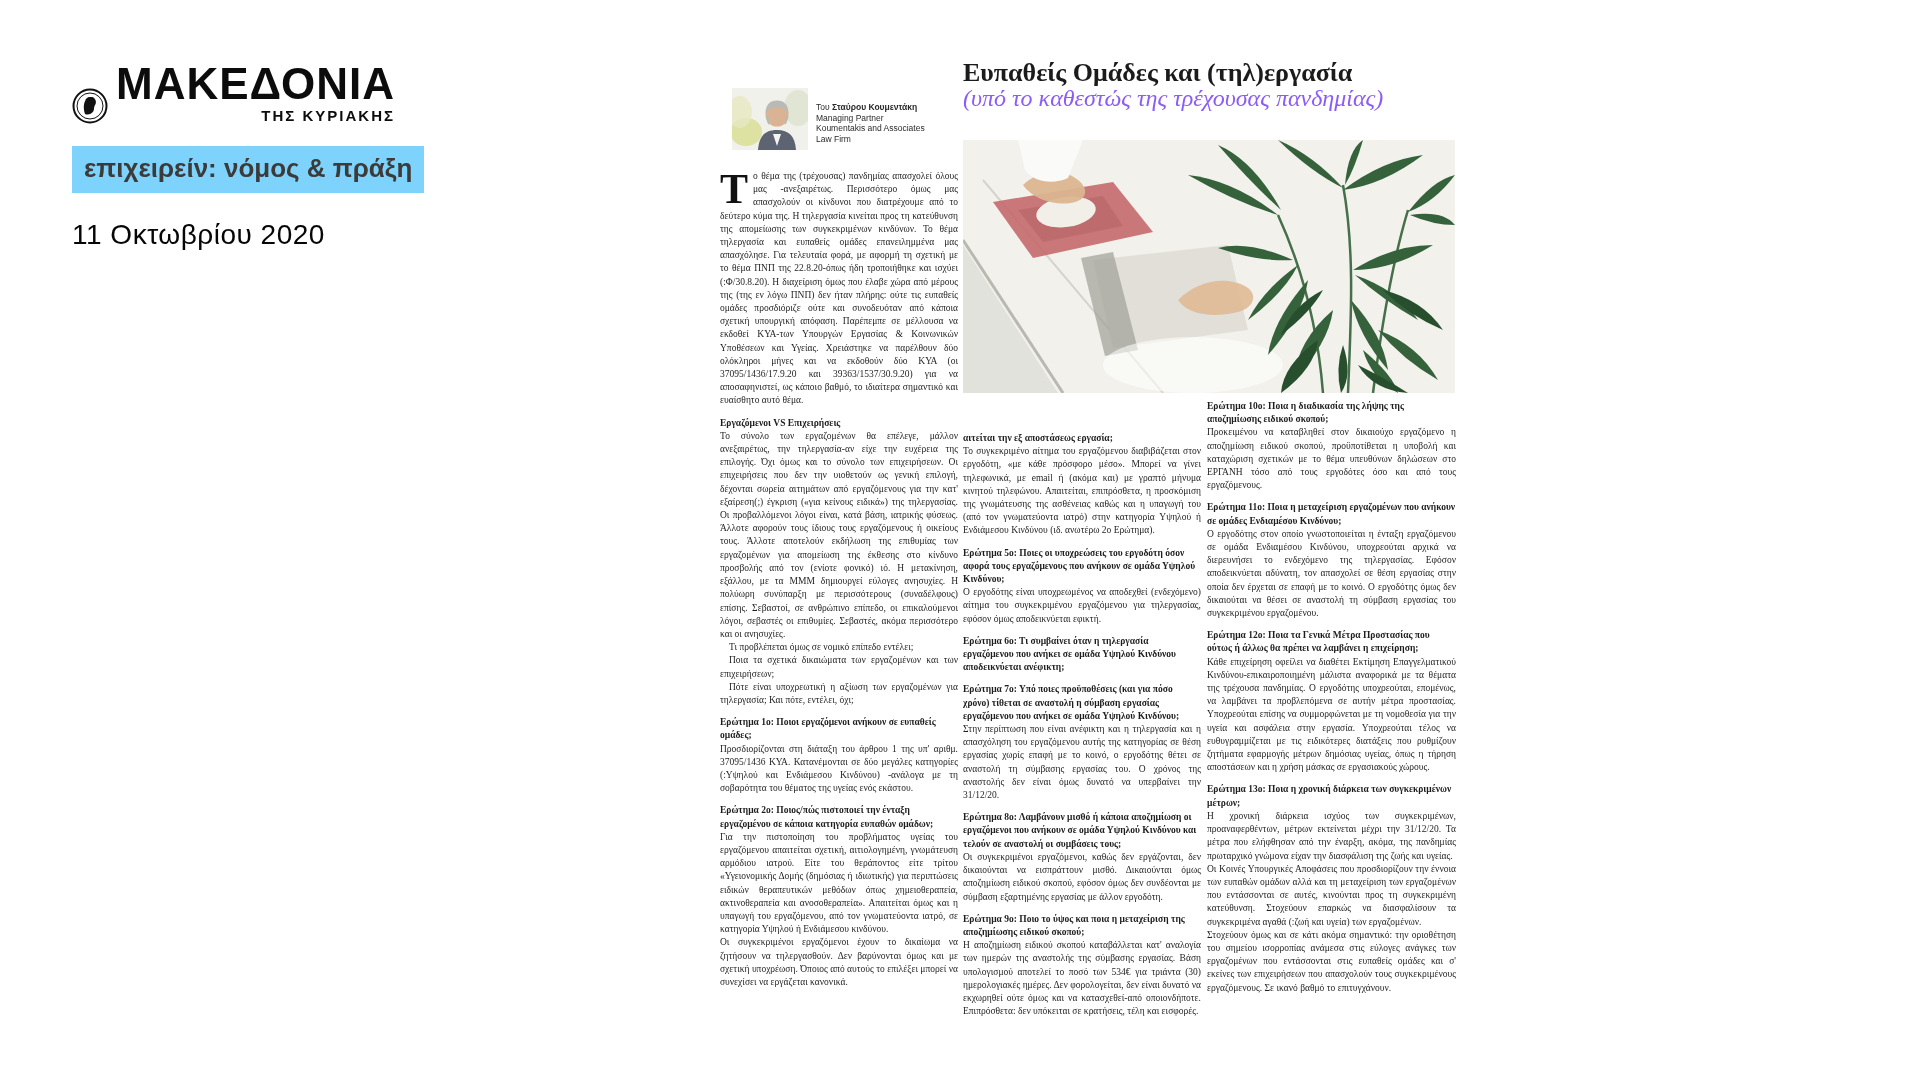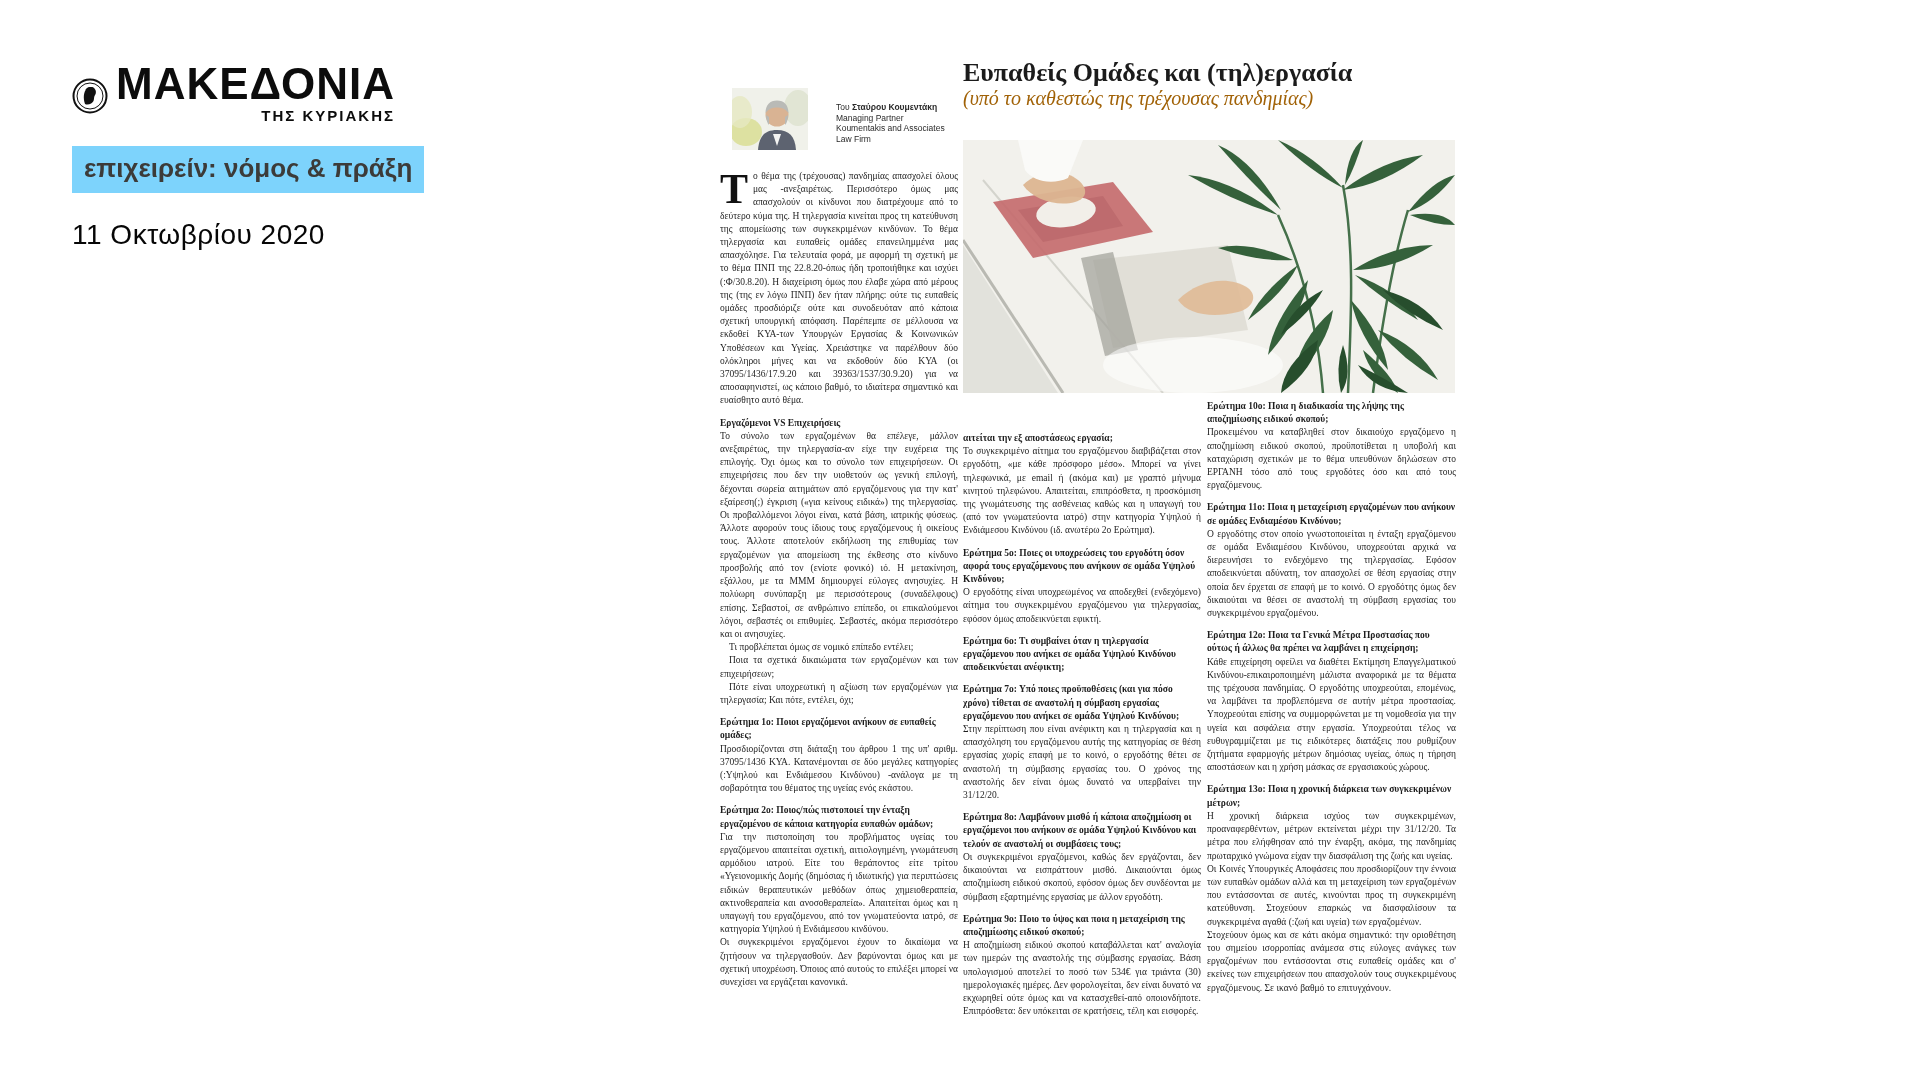--- a/index.html
+++ b/index.html
@@ -1,49 +1,49 @@
 <!DOCTYPE html>
 <html><head>
 <meta charset="utf-8">
 <style>
   * { margin:0; padding:0; box-sizing:border-box; }
   html,body { width:1919px; height:1081px; background:#ffffff; overflow:hidden;
               font-family:"Liberation Serif", serif; }
 
   
   .masthead { position:absolute; left:72px; top:62px; width:400px; }
-  .logo-row { display:flex; align-items:center; }
+  .logo-row { display:flex; align-items:flex-end; }
   .coin { width:36px; height:36px; margin-top:6px; flex:0 0 auto; }
   .wordmark-wrap { margin-left:8px; }
   .wordmark { font-family:"Liberation Sans", sans-serif; font-weight:900;
               font-size:44px; line-height:44px; letter-spacing:1px; color:#0c0c0c; }
   .wordmark-sub { font-family:"Liberation Sans", sans-serif; font-weight:700;
                   font-size:15px; letter-spacing:2px; color:#0c0c0c;
                   text-align:right; margin-top:1px; }
   .section-banner { margin-top:22px; background:#7dd3fc; display:inline-block;
                     padding:7px 12px 9px 12px; }
   .section-banner span { font-family:"Liberation Sans", sans-serif; font-weight:700;
                          font-size:26px; color:#3c3b39; }
   .issue-date { margin-top:26px; font-family:"Liberation Sans", sans-serif;
                 font-weight:400; font-size:28px; color:#060606; letter-spacing:0.5px; }
 
   
   .article { position:absolute; left:718px; top:55px; width:742px; height:1000px; }
 
-  .byline { position:absolute; left:14px; top:33px; width:226px; height:70px; display:flex;gap:20px; }
+  .byline { position:absolute; left:14px; top:33px; width:226px; height:70px; display:flex; }
   .byline-photo { width:76px; height:62px; flex:0 0 auto; }
   .byline-text { margin-left:8px; margin-top:14px; font-family:"Liberation Sans", sans-serif;
                  font-size:8.5px; line-height:10.5px; color:#2a2a2a; }
   .byline-text .name { font-weight:700; }
 
   .headline { position:absolute; left:245px; top:4px; width:495px; }
   .headline h1 { font-family:"Liberation Serif", serif; font-weight:700;
                  font-size:26px; line-height:28px; color:#1b1b1b; }
   .headline h2 { font-family:"Liberation Serif", serif; font-style:italic; font-weight:400;
-                 font-size:20px; line-height:23px; color:#a16207; }
+                 font-size:24px; line-height:23px; color:#8b5cf6; }
 
   .main-photo { position:absolute; left:245px; top:85px; width:492px; height:253px;
                 overflow:hidden; }
 
   .col { position:absolute; font-size:9.5px; line-height:13.2px; color:#1e1e1e;
          text-align:justify; overflow:hidden; }
   .col1 { left:2px;   top:115px; width:238px; height:872px; }
   .col2 { left:245px; top:345px; width:238px; height:642px;margin-top:32px; }
   .col3 { left:489px; top:345px; width:249px; height:642px; }
   .col p.p  { margin:0; }

